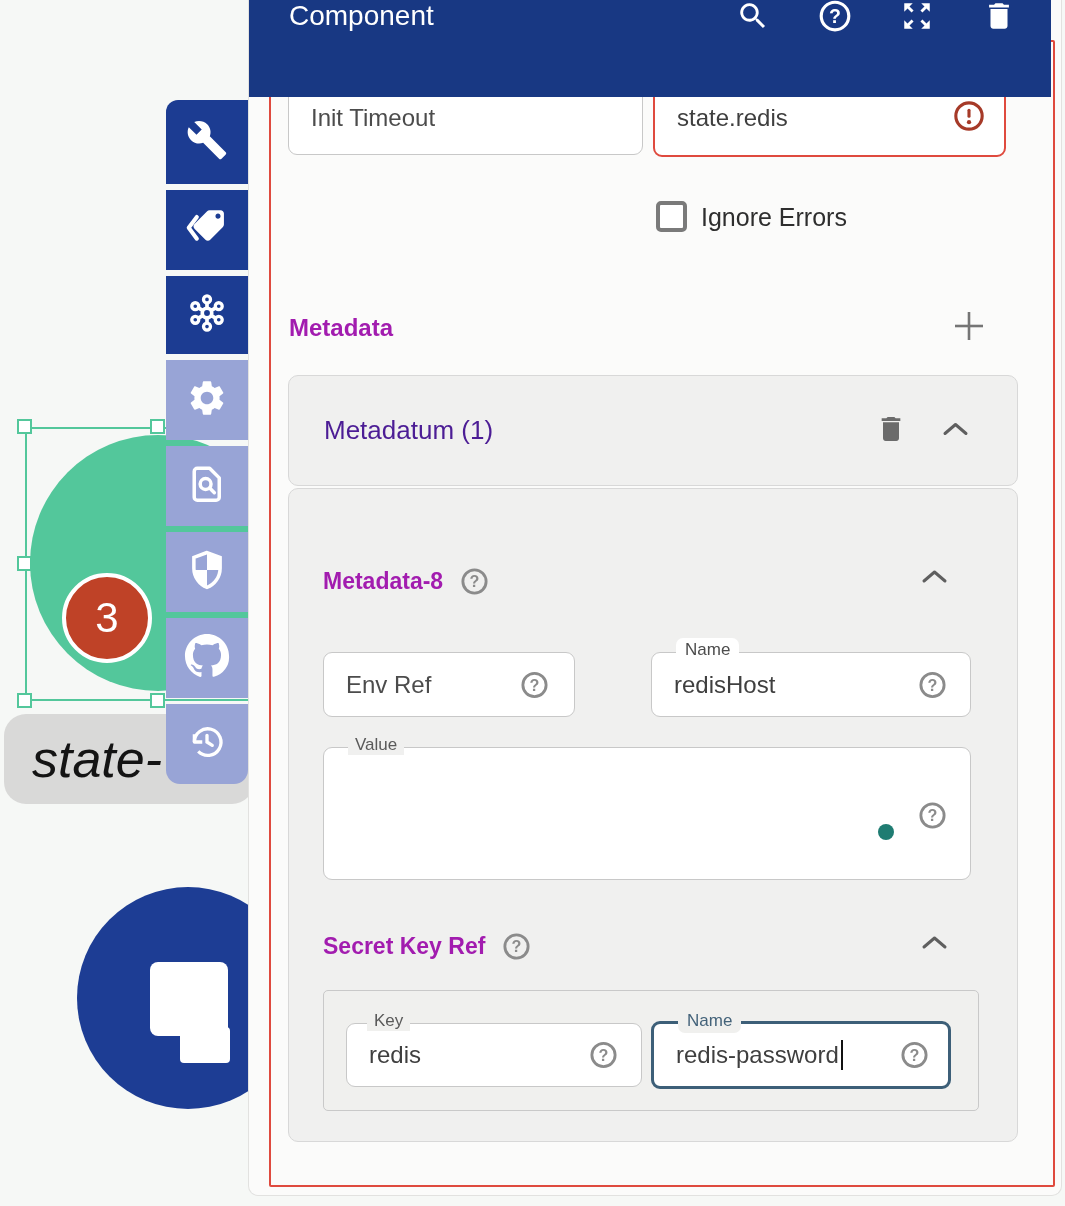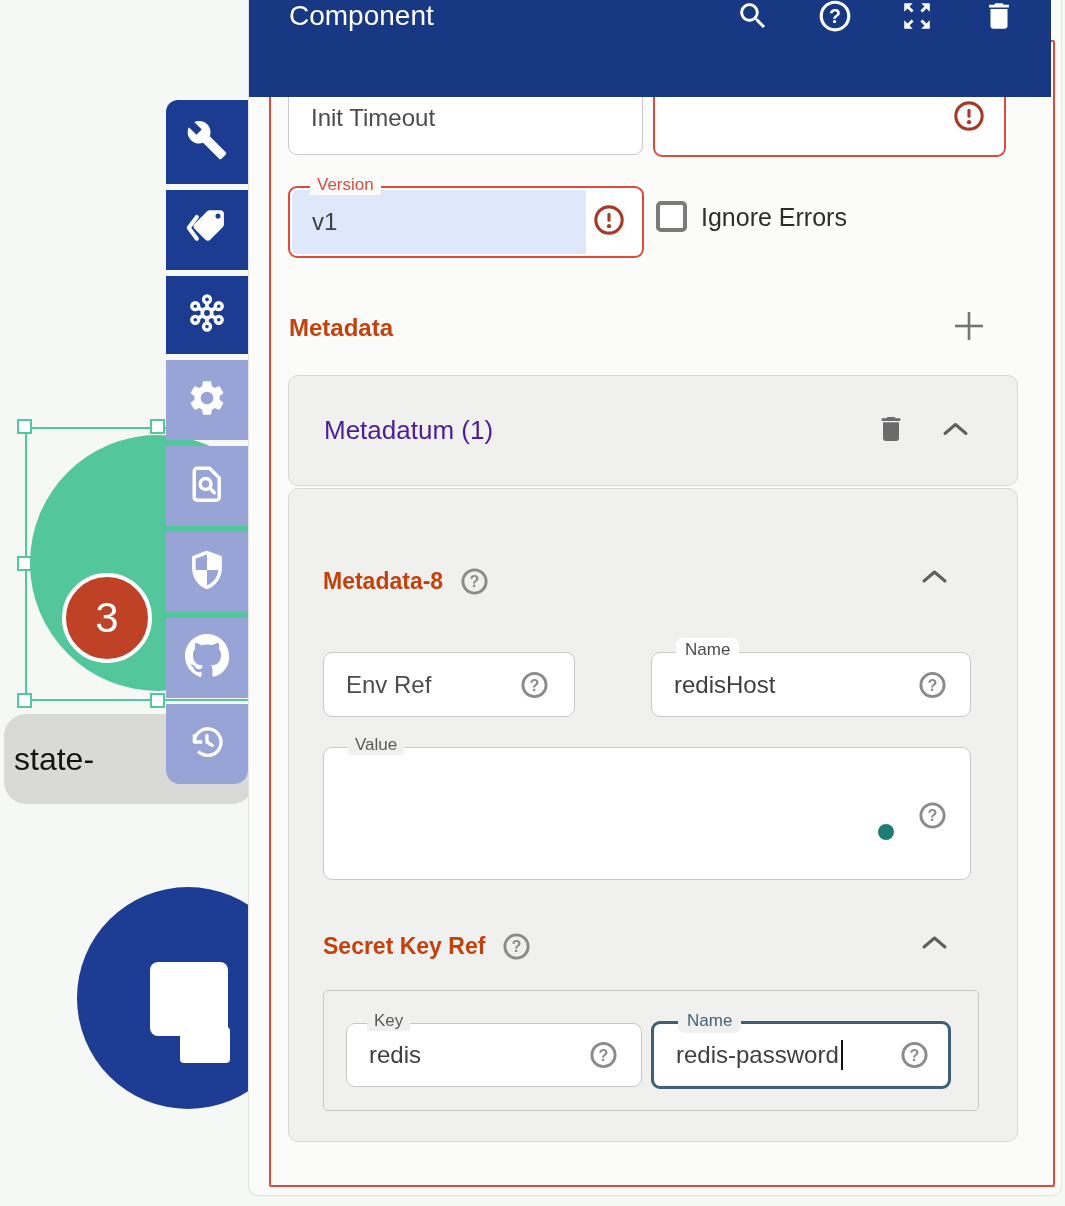--- a/index.html
+++ b/index.html
@@ -20,21 +20,21 @@
   .node-glyph-a{position:absolute;left:73px;top:75px;width:78px;height:74px;
     background:#fff;border-radius:8px;}
   .node-glyph-b{position:absolute;left:103px;top:140px;width:50px;height:36px;
     background:#fff;border-radius:4px;}
   .badge{position:absolute;left:62px;top:573px;width:90px;height:90px;
     background:#bf4227;border:4px solid #fff;border-radius:50%;box-sizing:border-box;
     display:flex;align-items:center;justify-content:center;
     color:#fff;font-size:42px;}
   .node-label{position:absolute;left:4px;top:714px;width:250px;height:90px;
     background:#d9d9d8;border-radius:22px;display:flex;align-items:center;
-    padding-left:10px;box-sizing:border-box;font-size:32px;color:#141414;}
+    padding-left:28px;box-sizing:border-box;font-size:52px;color:#141414;font-style:italic;}
 
   
   #toolbar{position:absolute;left:166px;top:100px;width:82px;z-index:3;}
   .tb-btn{position:absolute;left:0;width:82px;display:flex;align-items:center;
     justify-content:center;cursor:pointer;}
   .tb-dark{background:#1c3c92;}
   .tb-light{background:#98a4d6;}
 
   
   #panel{position:absolute;left:248px;top:0;width:814px;height:1196px;
@@ -62,21 +62,21 @@
     line-height:20px;color:#5a5a5a;}
   .notch.red{color:#df4a3e;background:#fbfbfa;}
   .notch.grey{background:#f0f0ef;}
   .chip{position:absolute;top:-15px;left:24px;padding:2px 9px;font-size:17px;
     color:#4c4c4c;background:#fff;border-radius:7px;}
   .chip.slate{color:#44637a;background:#f0f0ee;}
   .adorn{position:absolute;top:50%;transform:translateY(-50%);}
   .autofill{position:absolute;left:2px;top:2px;bottom:2px;width:294px;
     background:#dfe8fb;border-radius:6px 0 0 6px;}
 
-  .sec-head{position:absolute;font-weight:bold;color:#c2410c;font-size:23px;
+  .sec-head{position:absolute;font-weight:bold;color:#a21caf;font-size:23px;
     display:flex;align-items:center;gap:16px;}
   .grey-panel{position:absolute;background:#f0f0ef;border:1px solid #d8d8d8;
     border-radius:10px;box-sizing:border-box;}
   .inner-box{position:absolute;background:#f0f0ee;border:1px solid #c9c9c9;
     border-radius:5px;box-sizing:border-box;}
 
   .checkbox{position:absolute;width:31px;height:31px;background:#fff;
     border:4px solid #7a7a7a;border-radius:5px;box-sizing:border-box;cursor:pointer;}
   .chk-label{position:absolute;font-size:25px;color:#2e2e2e;}
   .teal-dot{position:absolute;width:16px;height:16px;border-radius:50%;
@@ -200,41 +200,30 @@
 
 <div id="panel">
   <div id="red-outline"></div>
 
   <div id="panel-content">
 
     <div class="field" style="left:39px;top:80px;width:355px;height:75px;">
       <div class="ftext ph">Init Timeout</div>
     </div>
     <div class="field error" style="left:404px;top:78px;width:353px;height:79px;">
+      <div class="ftext">state.redis</div>
       <span class="adorn" style="right:18px;">
         <svg width="34" height="34" viewBox="0 0 24 24">
             <circle cx="12" cy="12" r="9.3" fill="none" stroke="#a63a28" stroke-width="2.2"></circle>
             <rect x="10.9" y="6.8" width="2.2" height="6.4" rx="1.1" fill="#a63a28"></rect>
             <circle cx="12" cy="16.4" r="1.5" fill="#a63a28"></circle>
           </svg>
       </span>
     </div>
 
-    <div class="field error" style="left:39px;top:186px;width:356px;height:72px;">
-      <div class="autofill"></div>
-      <div class="notch red">Version</div>
-      <div class="ftext">v1</div>
-      <span class="adorn" style="left:302px;">
-        <svg width="34" height="34" viewBox="0 0 24 24">
-            <circle cx="12" cy="12" r="9.3" fill="none" stroke="#a63a28" stroke-width="2.2"></circle>
-            <rect x="10.9" y="6.8" width="2.2" height="6.4" rx="1.1" fill="#a63a28"></rect>
-            <circle cx="12" cy="16.4" r="1.5" fill="#a63a28"></circle>
-          </svg>
-      </span>
-    </div>
     <div class="checkbox" style="left:407px;top:201px;"></div>
     <div class="chk-label" style="left:452px;top:203px;">Ignore Errors</div>
 
     <div class="sec-head" style="left:40px;top:314px;font-size:24px;">Metadata</div>
     <div class="icon-btn" style="position:absolute;left:701px;top:309px;width:37px;height:37px;">
       <span>
         <svg width="36" height="36" viewBox="0 0 36 36" stroke="#757575" stroke-width="2.6">
             <line x1="18" y1="4" x2="18" y2="32"></line>
             <line x1="4" y1="18" x2="32" y2="18"></line>
           </svg>

